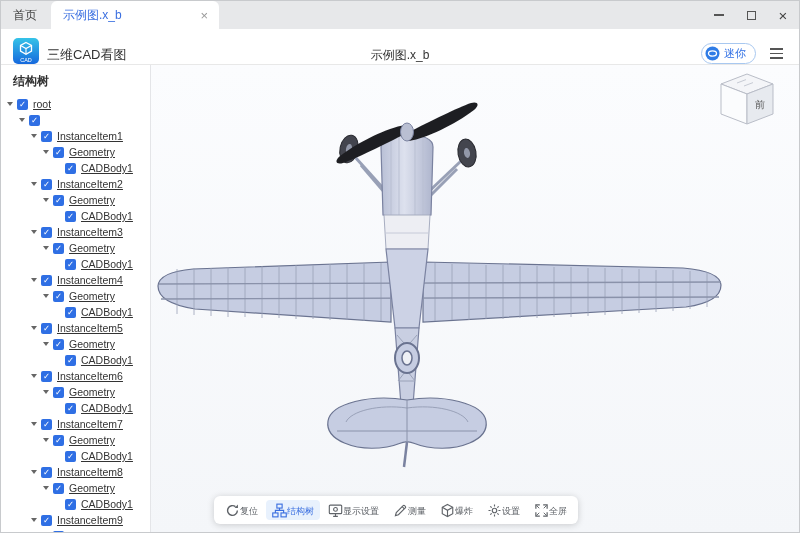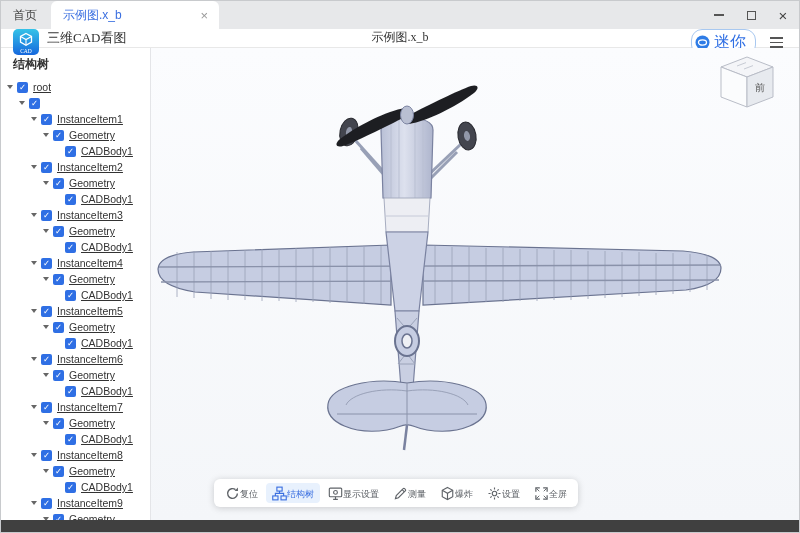--- a/index.html
+++ b/index.html
@@ -18,27 +18,27 @@
          width:168px; padding:0 8px 0 12px; border-radius:6px 6px 0 0; }
   .tab-title { font-size:12px; color:#3a6fe0; }
   .tab-close { color:#999; font-size:13px; padding:0 3px; line-height:1; }
   .win-controls { margin-left:auto; display:flex; align-items:center; }
   .win-btn { width:32px; height:28px; display:flex; align-items:center; justify-content:center; color:#555; }
   .min-glyph { width:10px; height:2px; background:#555; }
   .max-glyph { width:9px; height:9px; border:1.3px solid #555; }
   .close-glyph { font-size:15px; line-height:1; color:#444; }
 
   
-  .header { height:19px; background:#fff; border-bottom:1px solid #e8e8e8; display:flex; align-items:flex-start; position:relative;font-family:Liberation Serif, serif; }
+  .header { height:36px; background:#fff; border-bottom:1px solid #e8e8e8; display:flex; align-items:flex-end; position:relative; }
   .logo { margin-left:12px; display:flex; }
   .app-name { font-size:13px; color:#333; margin-left:8px; }
   .doc-title { position:absolute; left:50%; transform:translateX(-50%); font-size:12px; color:#333; font-weight:500; }
   .header-right { margin-left:auto; display:flex; align-items:center; gap:12px; margin-right:14px; }
   .mini-badge { display:flex; align-items:center; gap:4px; border:1px solid #a8c8f0; border-radius:11px;
-                padding:2px 9px 2px 3px; color:#2f6fe4; font-size:16px; background:#fff; }
+                padding:2px 9px 2px 3px; color:#2f6fe4; font-size:11px; background:#fff; }
   .menu-icon { display:flex; flex-direction:column; gap:2.5px; padding:2px; }
   .menu-icon i { width:13px; height:1.7px; background:#555; display:block; }
 
   
   .content { display:flex; height:472px; }
   .sidebar { width:150px; background:#fff; border-right:1px solid #e4e5e8; overflow:hidden; flex:none; }
   .sidebar-title { font-size:12px; font-weight:bold; color:#333; padding:8px 12px 6px; }
   .tree { font-size:10.5px; color:#333; }
   .tree-row { display:flex; align-items:center; height:16px; white-space:nowrap; cursor:default; }
   .chev { width:0; height:0; border-left:3.5px solid transparent; border-right:3.5px solid transparent;

